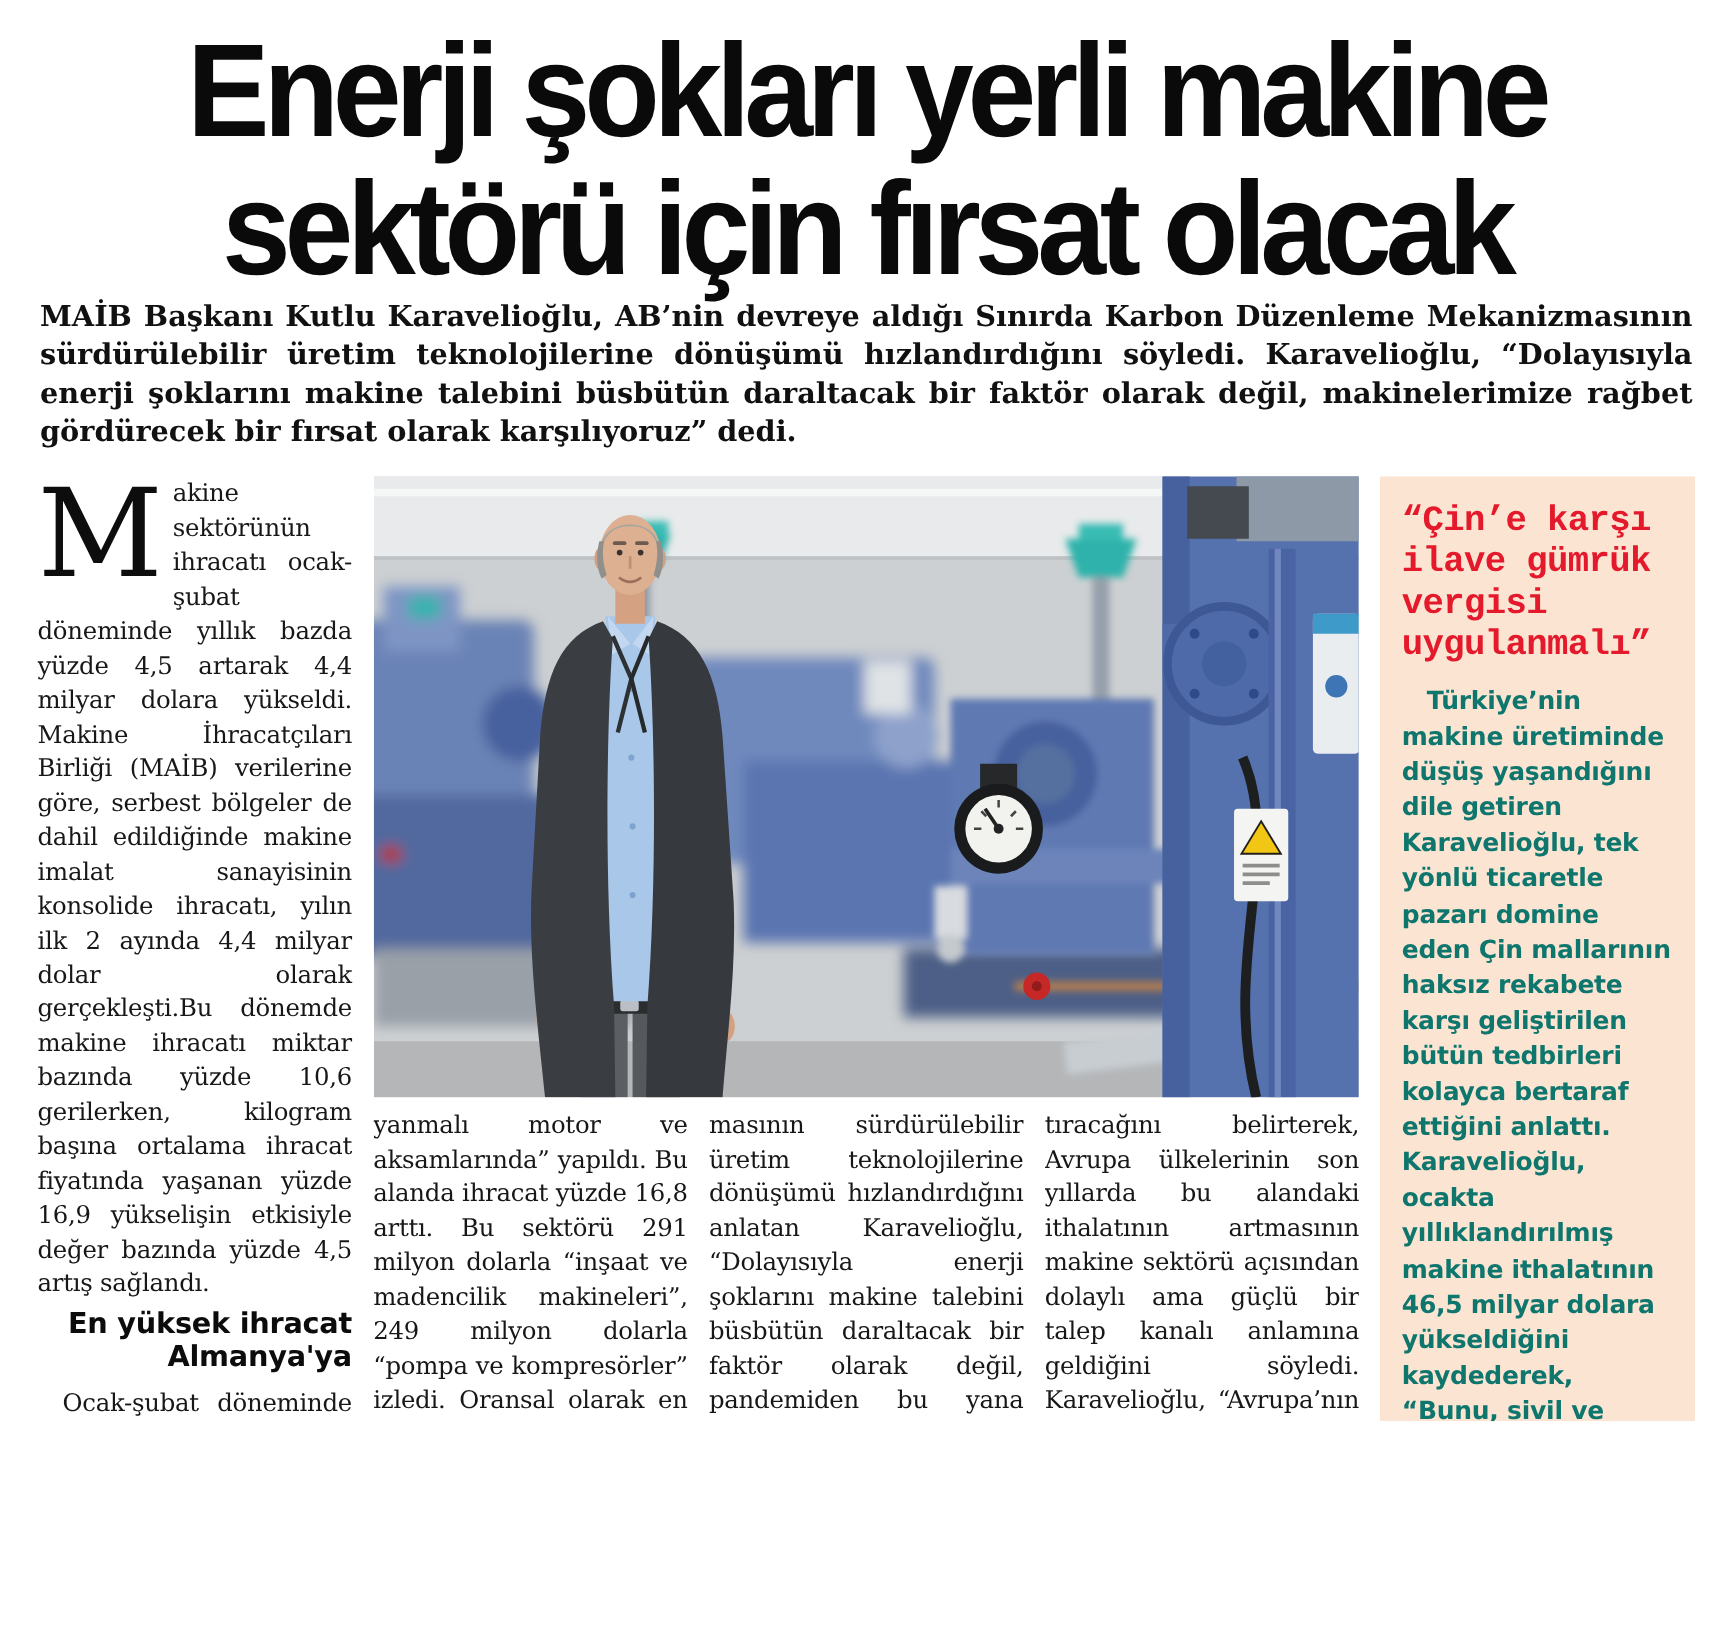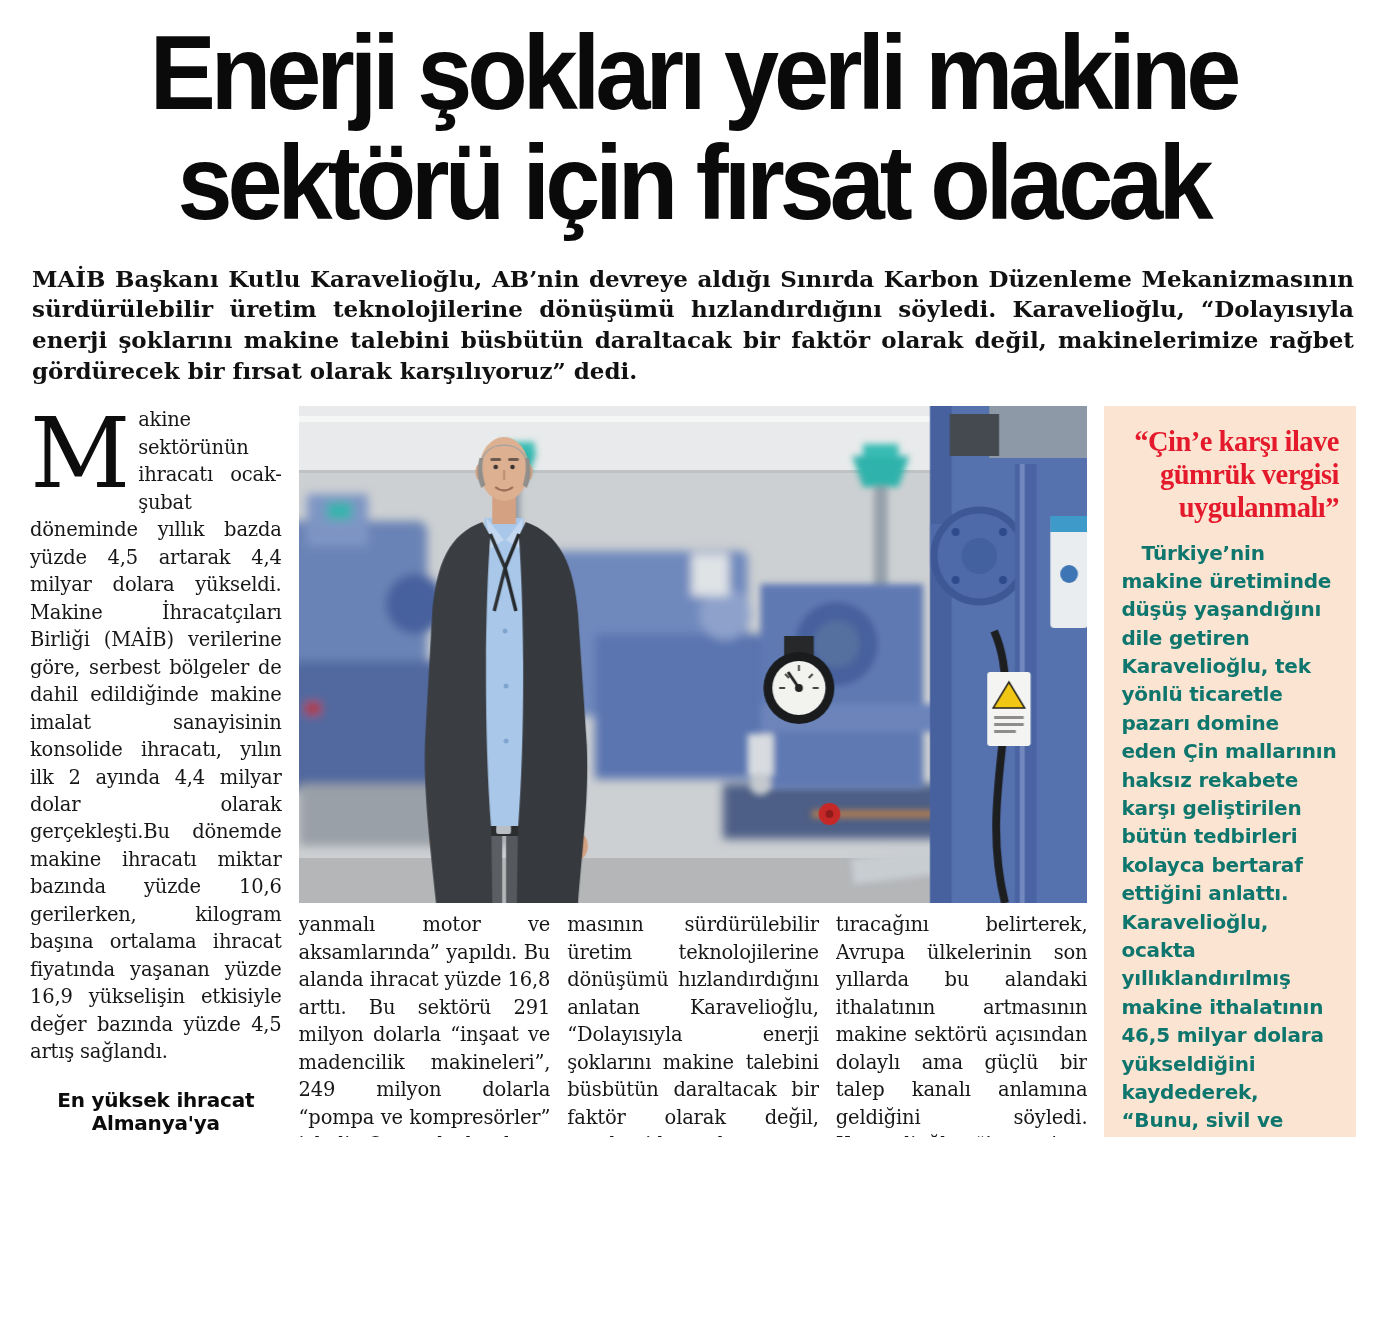--- a/index.html
+++ b/index.html
@@ -10,21 +10,21 @@
     font-family:"DejaVu Serif", serif;
   }
   .headline{
     font-family:"Liberation Sans", sans-serif;
     font-weight:900;
     font-size:99px;line-height:1.04;letter-spacing:-5px;
     text-align:center;color:#0a0a0a;margin:0;
     transform:scaleY(1.07);transform-origin:50% 40%;
   }
   .standfirst{
-    margin:34px 2px 0;
+    margin:9px 2px 0;
     font-family:"DejaVu Serif", serif;font-weight:bold;
     font-size:23px;line-height:1.33;text-align:justify;color:#111;
   }
   .content{
     margin-top:20px;height:930px;
     display:grid;grid-template-columns:repeat(5,1fr);
     grid-template-rows:497px auto;column-gap:17px;
   }
   .col{
     text-align:justify;font-size:19.5px;line-height:1.41;
@@ -39,31 +39,31 @@
   .col-2{grid-column:2;grid-row:2;padding-top:8px;}
   .col-3{grid-column:3;grid-row:2;padding-top:8px;}
   .col-4{grid-column:4;grid-row:2;padding-top:8px;}
   .col-5{grid-column:5;grid-row:1 / span 2;}
   .dropcap{
     float:left;font-size:98px;line-height:0.80;
     padding:8px 8px 0 0;color:#0d0d0d;text-indent:0;
   }
   .subhead{
     font-family:"DejaVu Sans", sans-serif;font-weight:bold;
-    font-size:20px;line-height:1.18;text-align:center;
-    margin:23px 0 9px;text-indent:0;color:#0c0c0c;
+    font-size:23px;line-height:1.18;text-align:right;
+    margin:5px 0 9px;text-indent:0;color:#0c0c0c;
   }
   .sidebar-box{
     background:#fbe5d2;padding:20px 17px 18px;box-sizing:border-box;
     min-height:780px;
   }
   .sidebar-heading{
     margin:0 0 14px;color:#e41a2c;
-    font-family:Liberation Serif, serif;font-weight:bold;
-    font-size:28.5px;line-height:1.15;text-align:right;letter-spacing:-0.5px;
+    font-family:Liberation Mono, monospace;font-weight:bold;
+    font-size:28.5px;line-height:1.15;text-align:left;letter-spacing:-0.5px;
   }
   .sidebar-body{
     margin:0;font-family:"DejaVu Sans", sans-serif;font-weight:bold;
     font-size:20px;line-height:1.42;color:#0f766e;text-align:left;
     letter-spacing:-0.2px;
   }
   .col5-cont{
     margin-top:16px;font-size:19.5px;line-height:1.40;text-align:justify;
     letter-spacing:-0.2px;
   }

